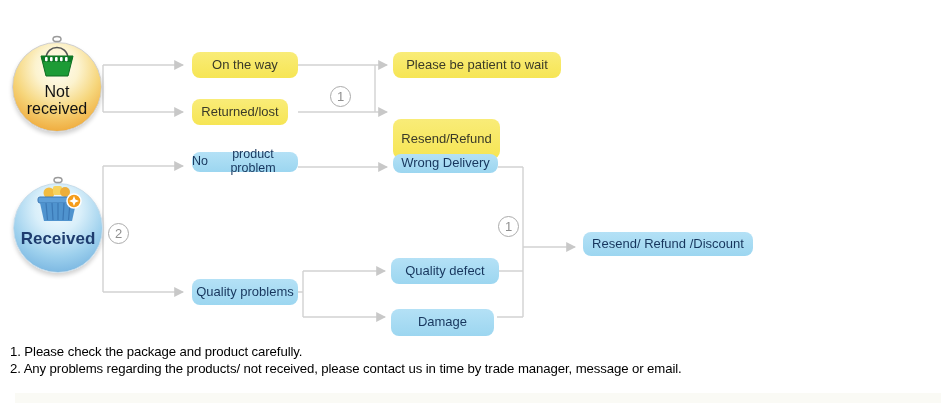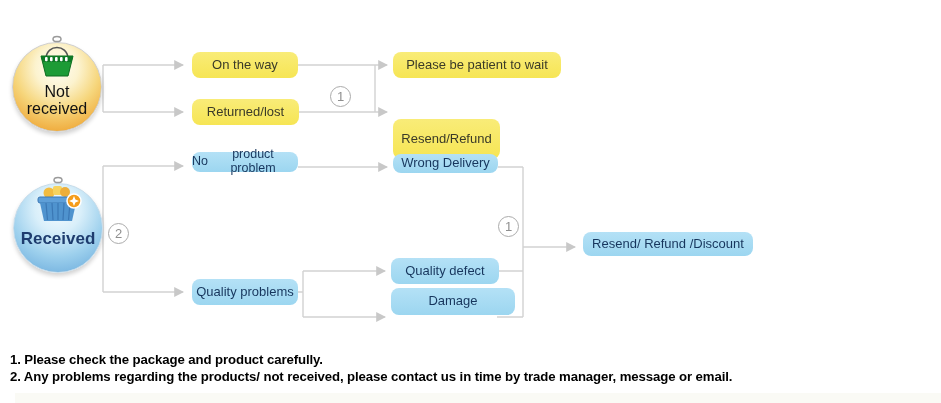--- a/index.html
+++ b/index.html
@@ -51,22 +51,22 @@
   .sphere-orange .label{color:#111;font-size:16px;line-height:1.05;padding-bottom:13px;}
   .sphere-blue .label{color:#1E3C6E;font-size:17px;font-weight:bold;padding-bottom:23px;}
   
   .step{
     position:absolute;width:21px;height:21px;border:1.5px solid #ABABAB;border-radius:50%;
     color:#8F8F8F;font-size:13px;display:flex;align-items:center;justify-content:center;
     background:#fff;box-sizing:border-box;
   }
   
   .note{
-    position:absolute;left:10px;color:#000;font-weight:bold;font-size:13.2px;
-    letter-spacing:-.1px;white-space:nowrap;margin-top:8px;
+    position:absolute;left:10px;color:#000;font-weight:normal;font-size:13.2px;
+    letter-spacing:-.1px;white-space:nowrap;
   }
   .bottom-strip{
     position:absolute;left:15px;top:393px;width:926px;height:10px;background:#FAFAF5;
   }
 </style>
 </head>
 <body>
 
 <div class="canvas">
 
@@ -134,32 +134,32 @@
       </svg>
     </span>
     <div class="label">Received</div>
   </div>
 
   <div class="step" style="left:330px;top:86px;">1</div>
   <div class="step" style="left:108px;top:223px;">2</div>
   <div class="step" style="left:498px;top:216px;">1</div>
 
   <div class="box yellow" style="left:192px;top:52px;width:106px;height:26px;">On the way</div>
-  <div class="box yellow" style="left:192px;top:99px;width:107px;height:26px;">Returned/lost</div>
+  <div class="box yellow" style="left:192px;top:99px;width:96px;height:26px;">Returned/lost</div>
   <div class="box yellow" style="left:393px;top:52px;width:168px;height:26px;">Please be patient to wait</div>
   <div class="box yellow" style="left:393px;top:99px;width:107px;height:40px;margin-top:20px;">Resend/Refund</div>
 
   <div class="box blue" style="left:192px;top:152px;width:106px;height:20px;font-size:12.5px;flex-direction:row;">
     <div>No</div>
     <div>product problem</div>
   </div>
   <div class="box blue" style="left:192px;top:279px;width:106px;height:26px;">Quality problems</div>
   <div class="box blue" style="left:393px;top:154px;width:105px;height:19px;">Wrong Delivery</div>
   <div class="box blue" style="left:391px;top:258px;width:108px;height:26px;">Quality defect</div>
-  <div class="box blue" style="left:391px;top:288px;width:124px;height:27px;text-align:center;">Damage</div>
+  <div class="box blue" style="left:391px;top:309px;width:103px;height:27px;text-align:center;">Damage</div>
   <div class="box blue" style="left:583px;top:232px;width:170px;height:24px;">Resend/ Refund /Discount</div>
 
   <div class="note" style="top:344px;">1. Please check the package and product carefully.</div>
   <div class="note" style="top:361px;">2. Any problems regarding the products/ not received, please contact us in time by trade manager, message or email.</div>
 
   <div class="bottom-strip"></div>
 
 </div>
 
 </body></html>

